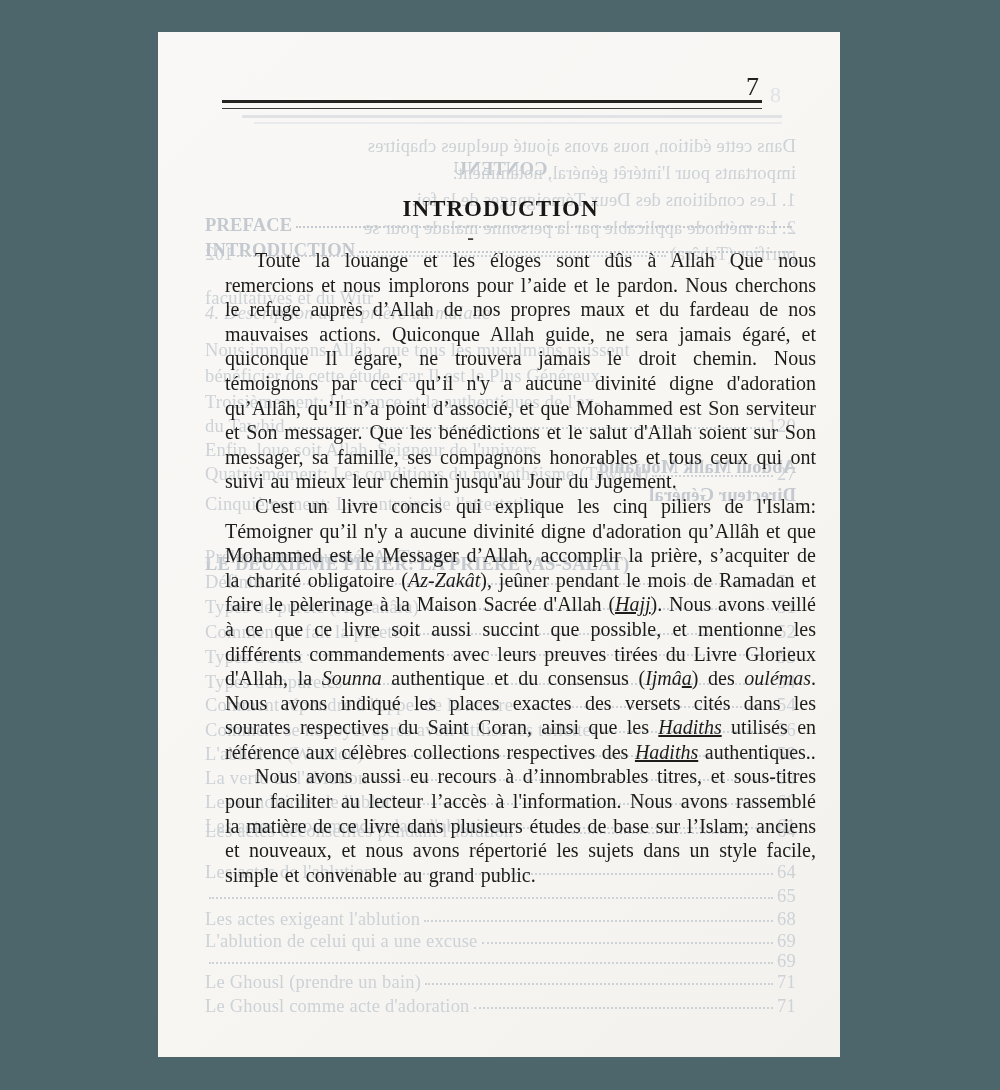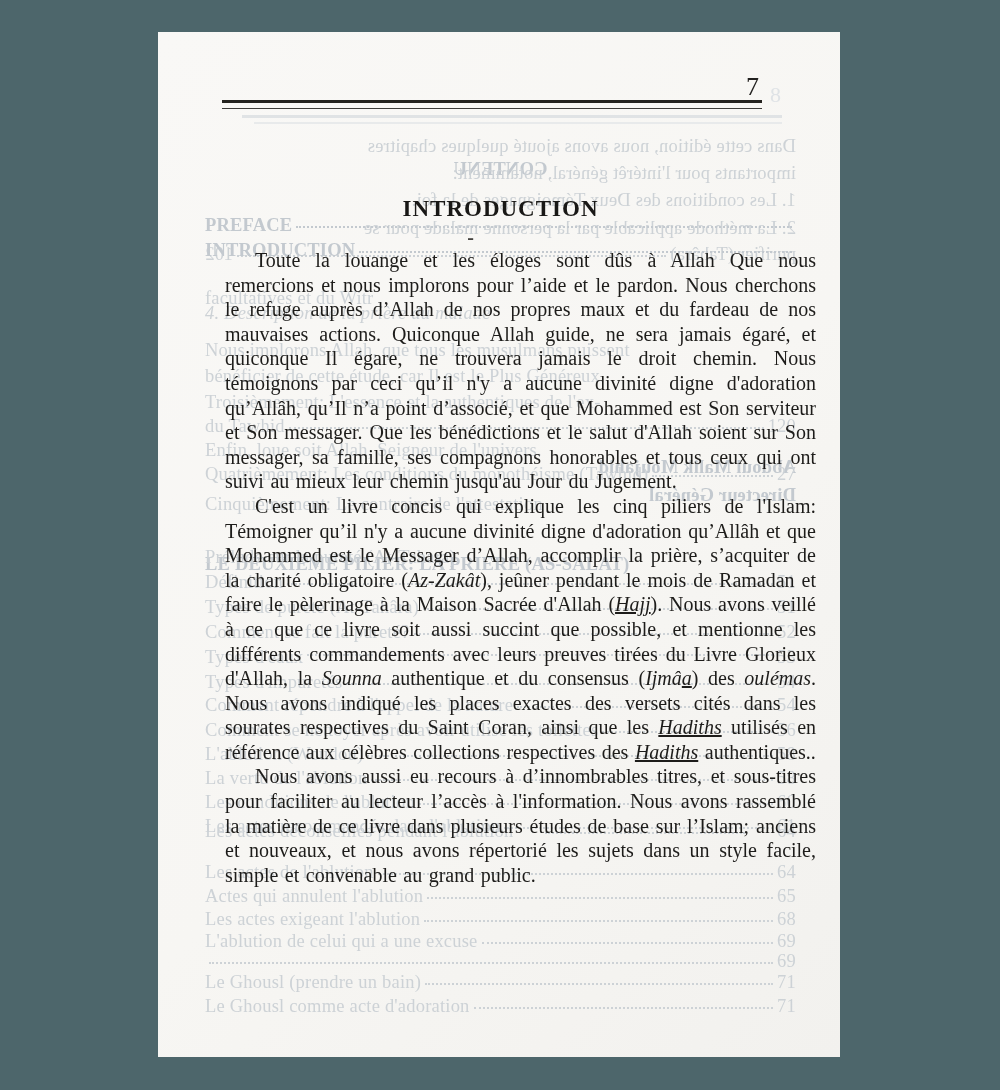--- a/index.html
+++ b/index.html
@@ -193,21 +193,20 @@
           <span class="txt">Les actes déconseillés pendant l'ablution</span>
           <span class="lead"></span>
           <span class="pg">64</span>
         </div>
         <div class="gl" style="top: 830px;">
           <span class="txt">Les actes de l'ablution</span>
           <span class="lead"></span>
           <span class="pg">64</span>
         </div>
         <div class="gl" style="top: 854px;">
-          <span class="txt">Actes qui annulent l'ablution</span>
           <span class="lead"></span>
           <span class="pg">65</span>
         </div>
         <div class="gl" style="top: 877px;">
           <span class="txt">Les actes exigeant l'ablution</span>
           <span class="lead"></span>
           <span class="pg">68</span>
         </div>
         <div class="gl" style="top: 899px;">
           <span class="txt">L'ablution de celui qui a une excuse</span>

